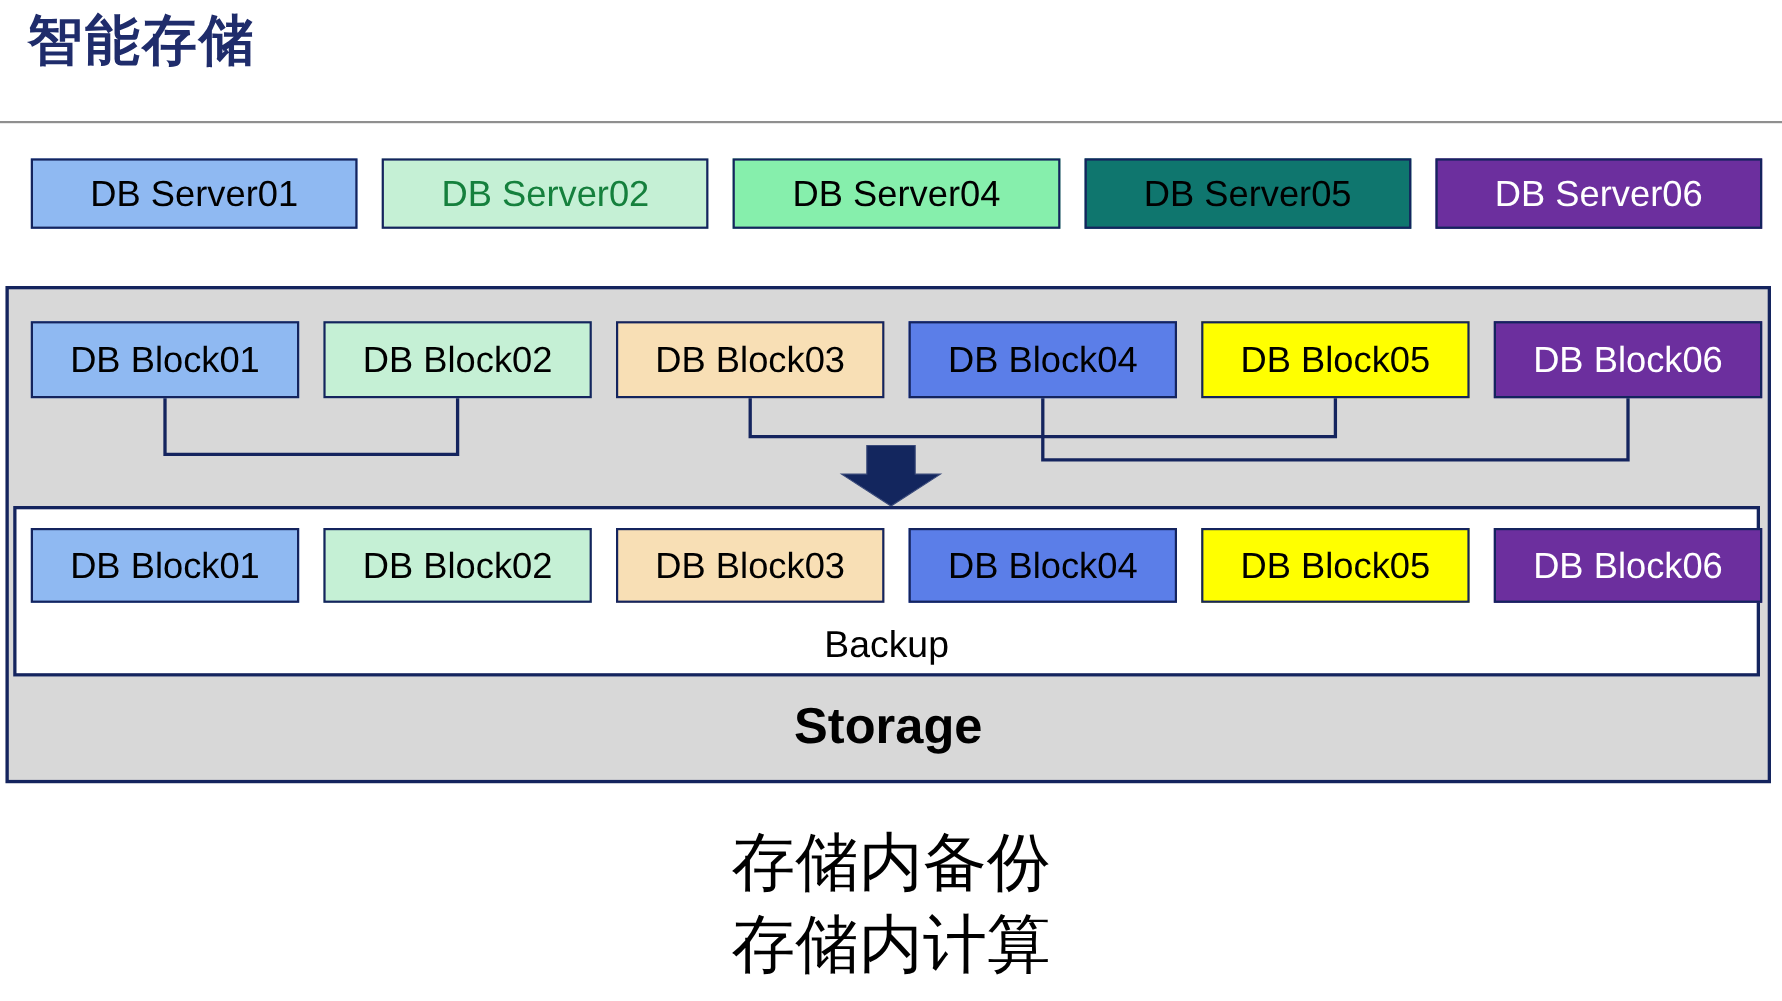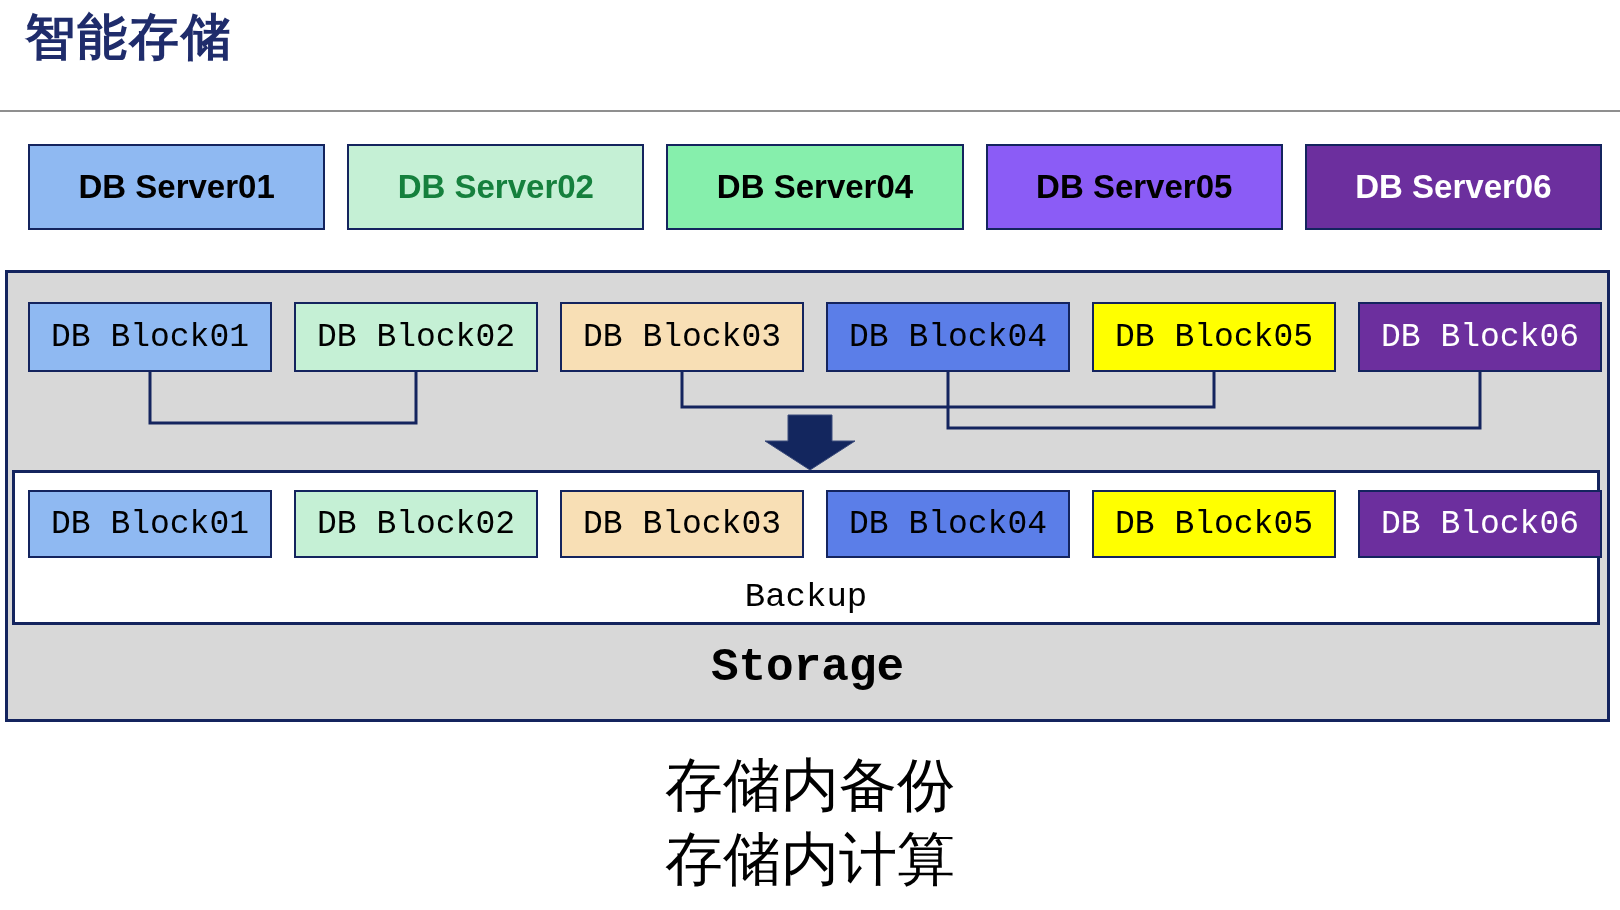--- a/index.html
+++ b/index.html
@@ -16,24 +16,24 @@
   .slide{position:absolute;inset:0;width:1620px;height:910px;background:#fff;}
 
   .title{position:absolute;left:25px;top:4px;font-size:50px;font-weight:700;
          color:var(--title-navy);letter-spacing:2px;white-space:nowrap;}
   .divider{position:absolute;left:0;top:110px;width:1620px;height:2px;background:var(--divider-gray);}
 
   .row{position:absolute;display:flex;gap:22px;}
   .box{flex:1;border:2px solid var(--border-navy);display:flex;align-items:center;
        justify-content:center;font-size:33px;white-space:nowrap;}
 
-  .server-row{left:28px;top:144px;width:1574px;height:86px;font-weight:bold;}
+  .server-row{left:28px;top:144px;width:1574px;height:64px;}
 
-  .storage-container{position:absolute;left:5px;top:270px;width:1605px;height:452px;
-       background:var(--container-gray);border:3px solid var(--border-navy);font-family:Liberation Mono, monospace;}
+  .storage-container{position:absolute;left:5px;top:260px;width:1605px;height:452px;
+       background:var(--container-gray);border:3px solid var(--border-navy);}
   .blocks-top-row{left:20px;top:29px;width:1574px;height:70px;}
 
   .connector-svg{position:absolute;left:0;top:0;width:1599px;height:446px;pointer-events:none;}
   .connector-svg path{stroke:var(--border-navy);stroke-width:3;fill:none;}
   .connector-svg polygon{fill:var(--arrow-navy);stroke:#3a4a7a;stroke-width:1;}
 
   .backup-box{position:absolute;left:4px;top:197px;width:1588px;height:155px;
        background:#fff;border:3px solid var(--border-navy);}
   .blocks-bottom-row{left:13px;top:17px;width:1574px;height:68px;}
   .backup-label{position:absolute;left:0;right:0;bottom:6px;text-align:center;
@@ -51,21 +51,21 @@
 
 <div class="slide">
 
   <div class="title">智能存储</div>
   <div class="divider"></div>
 
   <div class="row server-row" id="server-row">
       <div class="box" style="background: rgb(143, 185, 242); color: rgb(0, 0, 0);">DB Server01</div>
       <div class="box" style="background: rgb(197, 240, 213); color: #15803d;">DB Server02</div>
       <div class="box" style="background: #86efac; color: rgb(0, 0, 0);">DB Server04</div>
-      <div class="box" style="background: #8b5cf6; color: rgb(0, 0, 0);">DB Server05</div>
+      <div class="box" style="background: #0f766e; color: rgb(0, 0, 0);">DB Server05</div>
       <div class="box" style="background: rgb(108, 47, 158); color: rgb(255, 255, 255); text-align: center;">DB Server06</div>
     </div>
 
   <div class="storage-container">
 
     <div class="row blocks-top-row" id="blocks-top-row">
         <div class="box" style="background: rgb(143, 185, 242); color: rgb(0, 0, 0);">DB Block01</div>
         <div class="box" style="background: rgb(197, 240, 213); color: rgb(0, 0, 0);">DB Block02</div>
         <div class="box" style="background: rgb(248, 223, 181); color: rgb(0, 0, 0);">DB Block03</div>
         <div class="box" style="background: rgb(91, 126, 232); color: rgb(0, 0, 0);">DB Block04</div>

